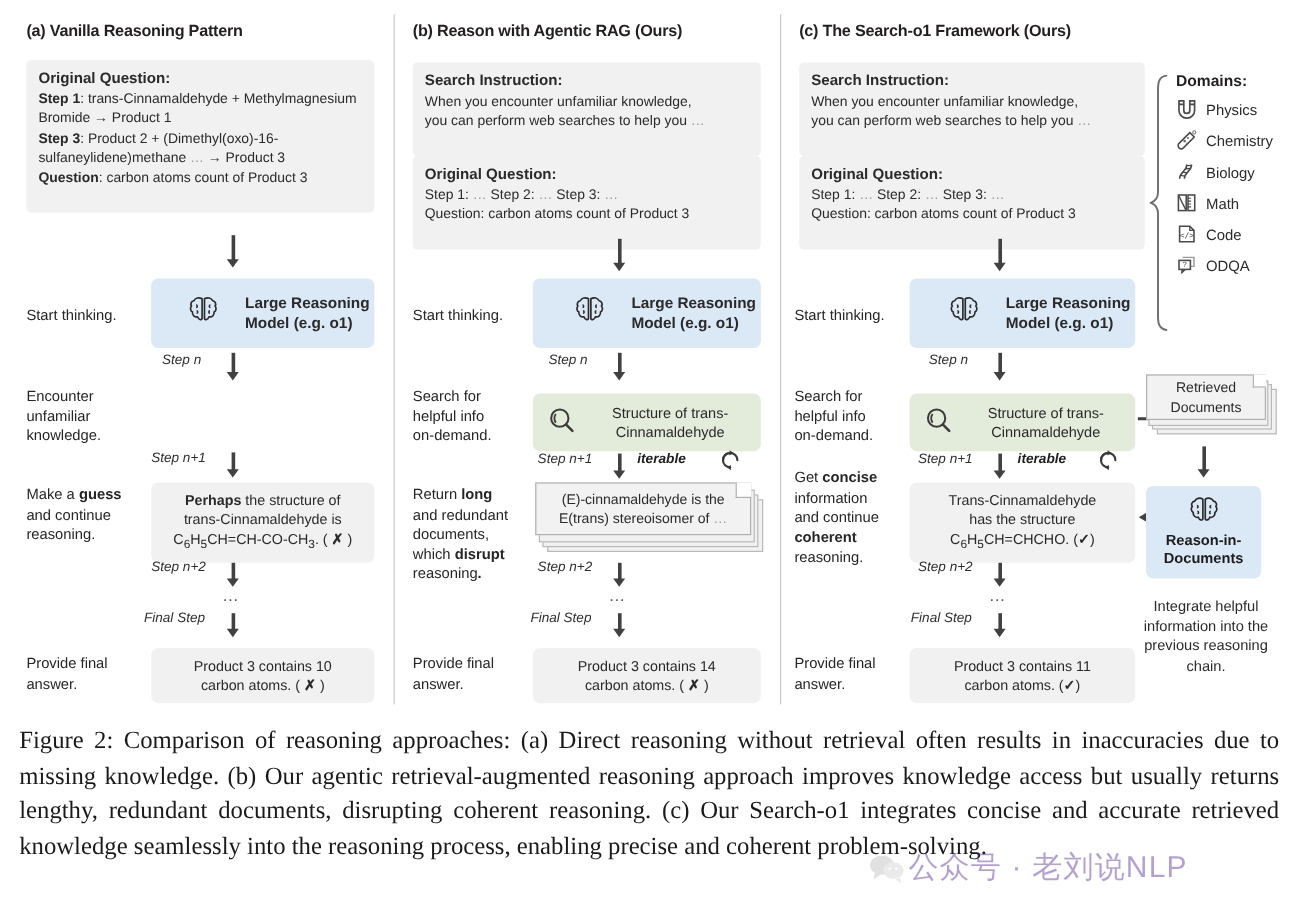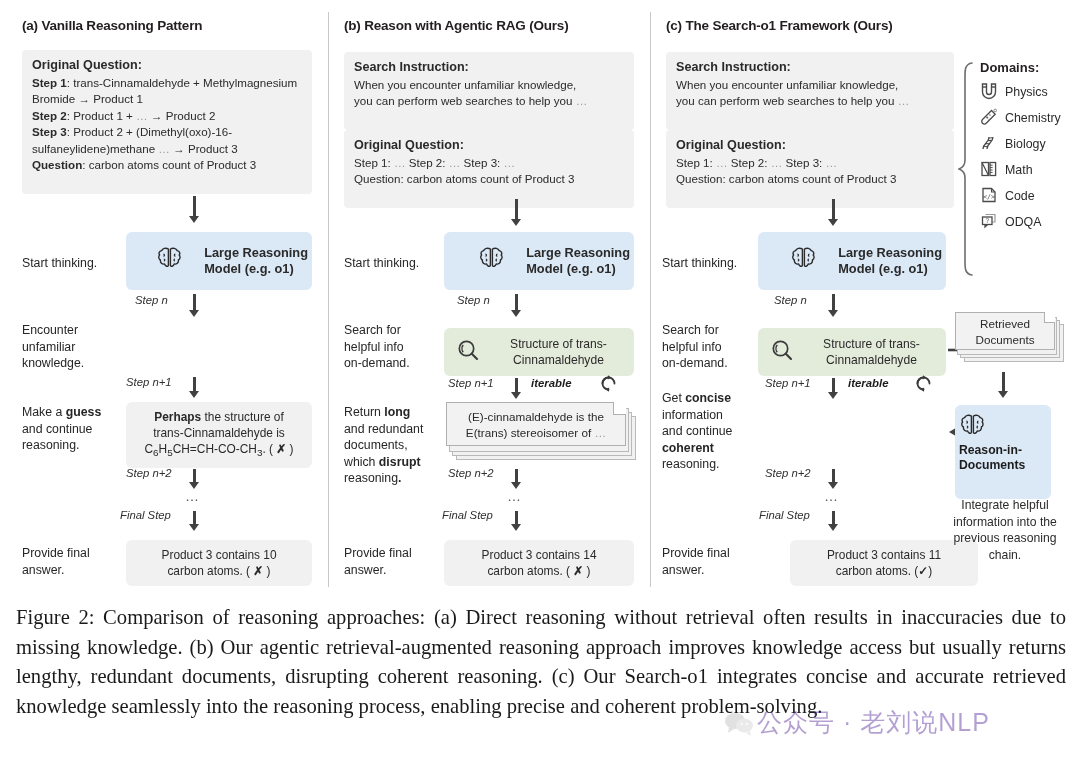--- a/index.html
+++ b/index.html
@@ -195,22 +195,22 @@
   
   #c-right {
     position: absolute;
     left: 955px;
     top: 312px;
     width: 122px;
   }
   #c-right .rin {
     background: #dbe8f6;
     border-radius: 6px;
-    text-align: left;
-    padding: 8px 4px 26px;
+    text-align: center;
+    padding: 8px 4px 9px;
     font-weight: bold;
     font-size: 12.2px;
     line-height: 15px;
     color: #1d1d1d;
   }
   #c-right .note {
     text-align: center;
     font-size: 12.2px;
     line-height: 16.5px;
     color: #2b2b2b;
@@ -260,21 +260,20 @@
 
   <div class="divider" id="div1"></div>
   <div class="divider" id="div2"></div>
 
   <div class="col" id="col-a">
     <div class="col-title">(a) Vanilla Reasoning Pattern</div>
 
     <div class="infobox" style="position:absolute; left:4px; top:50px; width:290px;">
       <span class="hd">Original Question:</span>
       <div><b>Step 1</b>: trans-Cinnamaldehyde + Methylmagnesium Bromide → Product 1</div>
-      <div><b>Step 2</b>: Product 1 + <span class="dim">…</span> → Product 2</div>
       <div><b>Step 3</b>: Product 2 + (Dimethyl(oxo)-16-sulfaneylidene)methane <span class="dim">…</span> → Product 3</div>
       <div><b>Question</b>: carbon atoms count of Product 3</div>
     </div>
 
     <div style="position:absolute; left:175px; top:196px; height:28px;">
       <div class="vline" style="left:0; top:0; height:21px;"></div>
       <div class="vhead" style="left:-4.3px; top:20px;"></div>
     </div>
 
     <div class="caption" style="position:absolute; left:4px; top:255px; width:110px;">Start thinking.</div>
@@ -504,20 +503,23 @@
           <path d="M15.5 9.5 A6 6 0 1 0 9.5 15.5" fill="none" stroke="#3a3a3a" stroke-width="1.8" stroke-linecap="round"></path>
           <path d="M3.5 9.5 A6 6 0 0 1 9.5 3.5" fill="none" stroke="#3a3a3a" stroke-width="1.8" stroke-linecap="round"></path>
           <polygon points="9.0,1.2 12.2,3.6 8.9,5.6" fill="#3a3a3a"></polygon>
           <polygon points="10.0,17.8 6.8,15.4 10.1,13.4" fill="#3a3a3a"></polygon>
         </svg>
       </span>
     </div>
 
     <div class="caption" style="position:absolute; left:0px; top:390px; width:100px;">Get <b>concise</b><br>information<br>and continue<br><b>coherent</b><br>reasoning.</div>
 
+    <div class="flowbox grey" style="position:absolute; left:96px; top:402px; width:188px;">
+      Trans-Cinnamaldehyde<br>has the structure<br>C<sub>6</sub>H<sub>5</sub>CH=CHCHO. (<b>✓</b>)
+    </div>
 
     <span style="position:absolute; left:286px; top:424px;">
       <svg width="22" height="12" viewBox="0 0 22 12">
         <line x1="8" y1="6" x2="22" y2="6" stroke="#414141" stroke-width="2.6"></line>
         <polygon points="9,1.2 1,6 9,10.8" fill="#414141"></polygon>
       </svg>
     </span>
 
     <div style="position:absolute; left:170px; top:467px; height:26px;">
       <div class="vline" style="left:0; top:2px; height:14px;"></div>
@@ -528,21 +530,21 @@
     <div class="dots" style="left:162px; top:488px;">…</div>
 
     <div style="position:absolute; left:170px; top:509px; height:26px;">
       <div class="vline" style="left:0; top:2px; height:14px;"></div>
       <div class="vhead" style="left:-4.3px; top:15px;"></div>
       <div class="steplbl" style="left:-73px; top:0px;">Final Step</div>
     </div>
 
     <div class="caption" style="position:absolute; left:0px; top:545px; width:110px;">Provide final<br>answer.</div>
 
-    <div class="flowbox grey" style="position:absolute; left:96px; top:540px; width:188px;margin-left:32px;">Product 3 contains 11<br>carbon atoms. (<b>✓</b>)</div>
+    <div class="flowbox grey" style="position:absolute; left:96px; top:540px; width:188px;">Product 3 contains 11<br>carbon atoms. (<b>✓</b>)</div>
   </div>
 
   <div id="domains">
     <span class="brace">
       <svg width="16" height="214" viewBox="0 0 16 214" preserveAspectRatio="none">
         <path d="M14 1 C7 2 7 8 7 14 L7 98 C7 104 4 106 1 107 C4 108 7 110 7 116 L7 200 C7 206 7 212 14 213" fill="none" stroke="#6d6d6d" stroke-width="1.6" stroke-linecap="round"></path>
       </svg>
     </span>
 
     <div class="dm-title">Domains:</div>

